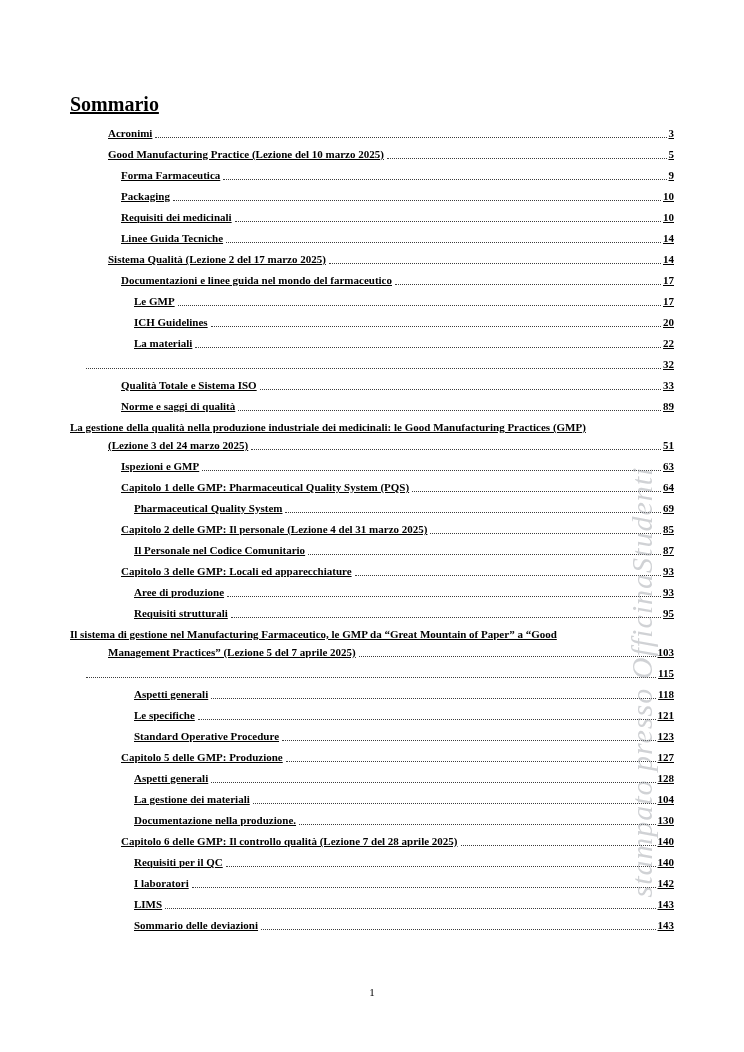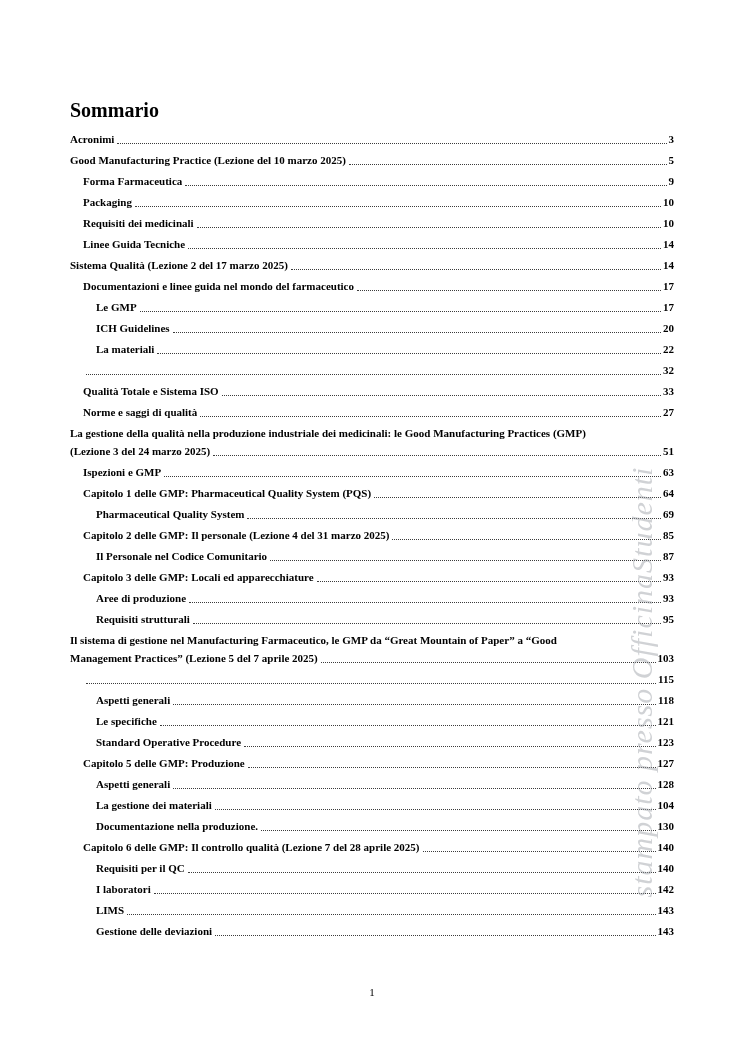--- a/index.html
+++ b/index.html
@@ -11,22 +11,23 @@
     width: 744px;
     height: 1052px;
     position: relative;
     overflow: hidden;
     font-family: "Liberation Serif", serif;
     color: #000000;
   }
   .page-content {
     position: absolute;
     left: 70px;
-    top: 98px;
+    top: 92px;
     width: 604px;
+    text-decoration: underline;
   }
   .doc-title {
     font-size: 20px;
     line-height: 24px;
     font-weight: bold;
     margin: 0 0 11px 0;
     color: #000000;
   }
   .toc {
     width: 100%;
@@ -42,20 +43,21 @@
   .toc-entry.level3 { padding-left: 26px; }
   .entry-line1 {
     margin-bottom: 5px;
   }
   .entry-row {
     display: flex;
     align-items: flex-end;
   }
   .entry-row .label {
     flex: 0 1 auto;
+    margin-left: 38px;
   }
   .entry-row .dots {
     flex: 1 1 14px;
     min-width: 14px;
     border-bottom: 1.6px dotted #3c3c3c;
     margin: 0 2px 2px 3px;
     height: 0;
   }
   .entry-row .page-num {
     flex: 0 0 auto;
@@ -180,21 +182,21 @@
         <div class="entry-row">
           <span class="label">Qualità Totale e Sistema ISO</span>
           <span class="dots"></span>
           <span class="page-num">33</span>
         </div>
       </div>
       <div class="toc-entry level2">
         <div class="entry-row">
           <span class="label">Norme e saggi di qualità</span>
           <span class="dots"></span>
-          <span class="page-num">27</span>
+          <span class="page-num">89</span>
         </div>
       </div>
       <div class="toc-entry level1">
         <div class="entry-line1">La gestione della qualità nella produzione industriale dei medicinali: le Good Manufacturing Practices (GMP)</div>
         <div class="entry-row">
           <span class="label">(Lezione 3 del 24 marzo 2025)</span>
           <span class="dots"></span>
           <span class="page-num">51</span>
         </div>
       </div>
@@ -340,21 +342,21 @@
       </div>
       <div class="toc-entry level3">
         <div class="entry-row">
           <span class="label">LIMS</span>
           <span class="dots"></span>
           <span class="page-num">143</span>
         </div>
       </div>
       <div class="toc-entry level3">
         <div class="entry-row">
-          <span class="label">Gestione delle deviazioni</span>
+          <span class="label">Sommario delle deviazioni</span>
           <span class="dots"></span>
           <span class="page-num">143</span>
         </div>
       </div>
     </nav>
 </div>
 
 <div class="watermark">stampato presso OfficinaStudenti</div>
 
 <div class="page-footer">

